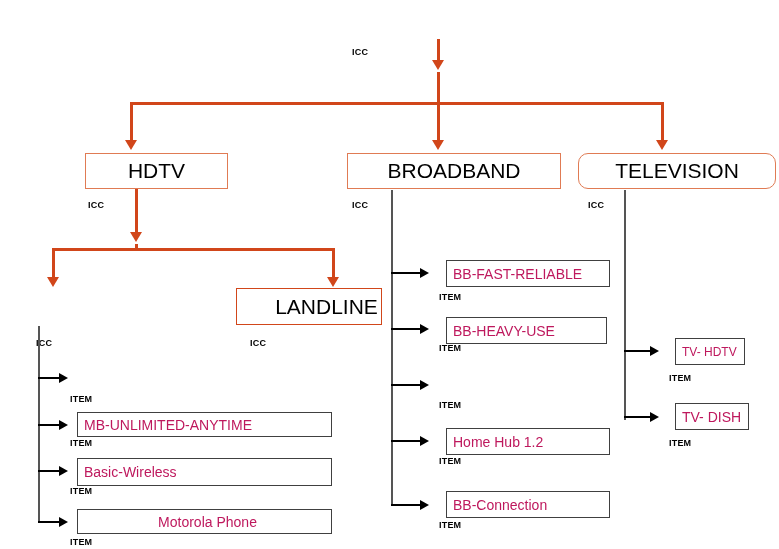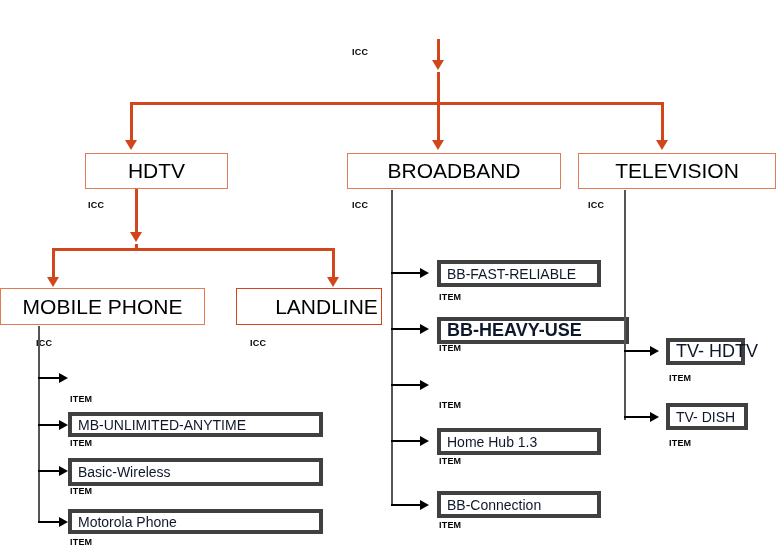--- a/index.html
+++ b/index.html
@@ -28,23 +28,24 @@
   }
   .node.cat {
     border: 1.5px solid #e07b54;
     justify-content: center;
     color: #000000;
   }
   .node.cat.strong {
     border-color: #d1461a;
   }
   .node.item {
-    border: 4px solid #404040;
+    border: 1px solid #404040;
     justify-content: flex-start;
-    color: #0f172a;
+    color: #be185d;
+    margin-left: 9px;
   }
   .node.item .txt {
     padding-left: 6px;
   }
   
   .caption {
     position: absolute;
     font-size: 9px;
     font-weight: bold;
     color: #000000;
@@ -107,40 +108,37 @@
   <div class="node cat" style="left:85px; top:153px; width:143px; height:36px; font-size:21px;">
     <span class="txt">HDTV</span>
   </div>
   <div class="caption" style="left:88px; top:200px;">ICC</div>
 
   <div class="node cat" style="left:347px; top:153px; width:214px; height:36px; font-size:21px;">
     <span class="txt">BROADBAND</span>
   </div>
   <div class="caption" style="left:352px; top:200px;">ICC</div>
 
-  <div class="node cat" style="left:578px; top:153px; width:198px; height:36px; font-size:21px;">
+  <div class="node cat" style="left:578px; top:153px; width:198px; height:36px; font-size:21px;border-radius:10px;">
     <span class="txt">TELEVISION</span>
   </div>
   <div class="caption" style="left:588px; top:200px;">ICC</div>
 
   <div class="ln v or" style="left:135px; top:189px; height:48px;"></div>
   <div class="ah down or" style="left:130px; top:232px;"></div>
 
   <div class="ln v or" style="left:135px; top:244px; height:6px;"></div>
   <div class="ln h or" style="left:52px; top:248px; width:283px;"></div>
 
   <div class="ln v or" style="left:52px; top:248px; height:32px;"></div>
   <div class="ah down or" style="left:47px; top:277px;"></div>
 
   <div class="ln v or" style="left:332px; top:248px; height:32px;"></div>
   <div class="ah down or" style="left:327px; top:277px;"></div>
 
-  <div class="node cat" style="left:0px; top:288px; width:205px; height:37px; font-size:21px;">
-    <span class="txt">MOBILE PHONE</span>
-  </div>
   <div class="caption" style="left:36px; top:338px;">ICC</div>
 
   <div class="node cat strong" style="left:236px; top:288px; width:146px; height:37px; font-size:21px;padding-left:35px;">
     <span class="txt">LANDLINE</span>
   </div>
   <div class="caption" style="left:250px; top:338px;">ICC</div>
 
   <div class="ln vb gy" style="left:38px; top:326px; height:197px;"></div>
 
   <div class="ln hb bk" style="left:38px; top:377px; width:23px;"></div>
@@ -156,68 +154,68 @@
 
   <div class="ln hb bk" style="left:38px; top:470px; width:23px;"></div>
   <div class="ah right bk" style="left:59px; top:466px;"></div>
   <div class="node item" style="left:68px; top:458px; width:255px; height:28px; font-size:14px;">
     <span class="txt">Basic-Wireless</span>
   </div>
   <div class="caption" style="left:70px; top:486px;">ITEM</div>
 
   <div class="ln hb bk" style="left:38px; top:521px; width:23px;"></div>
   <div class="ah right bk" style="left:59px; top:517px;"></div>
-  <div class="node item" style="left:68px; top:509px; width:255px; height:25px; font-size:14px;">
+  <div class="node item" style="left:68px; top:509px; width:255px; height:25px; font-size:14px;justify-content:center;">
     <span class="txt">Motorola Phone</span>
   </div>
   <div class="caption" style="left:70px; top:537px;">ITEM</div>
 
   <div class="ln vb gy" style="left:391px; top:190px; height:316px;"></div>
 
   <div class="ln hb bk" style="left:391px; top:272px; width:31px;"></div>
   <div class="ah right bk" style="left:420px; top:268px;"></div>
   <div class="node item" style="left:437px; top:260px; width:164px; height:27px; font-size:14px;">
     <span class="txt">BB-FAST-RELIABLE</span>
   </div>
   <div class="caption" style="left:439px; top:292px;">ITEM</div>
 
   <div class="ln hb bk" style="left:391px; top:328px; width:31px;"></div>
   <div class="ah right bk" style="left:420px; top:324px;"></div>
-  <div class="node item" style="left:437px; top:317px; width:192px; height:27px; font-size:18px;font-weight:bold;">
+  <div class="node item" style="left:437px; top:317px; width:161px; height:27px; font-size:14px;">
     <span class="txt">BB-HEAVY-USE</span>
   </div>
   <div class="caption" style="left:439px; top:343px;">ITEM</div>
 
   <div class="ln hb bk" style="left:391px; top:384px; width:31px;"></div>
   <div class="ah right bk" style="left:420px; top:380px;"></div>
   <div class="caption" style="left:439px; top:400px;">ITEM</div>
 
   <div class="ln hb bk" style="left:391px; top:440px; width:31px;"></div>
   <div class="ah right bk" style="left:420px; top:436px;"></div>
   <div class="node item" style="left:437px; top:428px; width:164px; height:27px; font-size:14px;">
-    <span class="txt">Home Hub 1.3</span>
+    <span class="txt">Home Hub 1.2</span>
   </div>
   <div class="caption" style="left:439px; top:456px;">ITEM</div>
 
   <div class="ln hb bk" style="left:391px; top:504px; width:31px;"></div>
   <div class="ah right bk" style="left:420px; top:500px;"></div>
   <div class="node item" style="left:437px; top:491px; width:164px; height:27px; font-size:14px;">
     <span class="txt">BB-Connection</span>
   </div>
   <div class="caption" style="left:439px; top:520px;">ITEM</div>
 
   <div class="ln vb gy" style="left:624px; top:190px; height:230px;"></div>
 
   <div class="ln hb bk" style="left:624px; top:350px; width:28px;"></div>
   <div class="ah right bk" style="left:650px; top:346px;"></div>
-  <div class="node item" style="left:666px; top:338px; width:79px; height:27px; font-size:18px;">
+  <div class="node item" style="left:666px; top:338px; width:70px; height:27px; font-size:12px;">
     <span class="txt">TV- HDTV</span>
   </div>
   <div class="caption" style="left:669px; top:373px;">ITEM</div>
 
   <div class="ln hb bk" style="left:624px; top:416px; width:28px;"></div>
   <div class="ah right bk" style="left:650px; top:412px;"></div>
-  <div class="node item" style="left:666px; top:403px; width:82px; height:27px; font-size:14px;">
+  <div class="node item" style="left:666px; top:403px; width:74px; height:27px; font-size:14px;">
     <span class="txt">TV- DISH</span>
   </div>
   <div class="caption" style="left:669px; top:438px;">ITEM</div>
 
 </div>
 
 </body></html>

